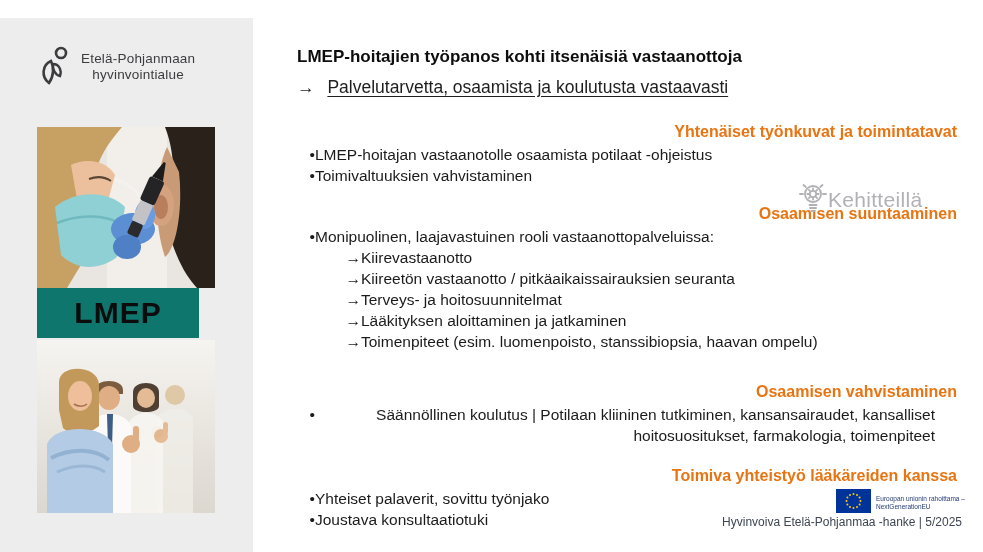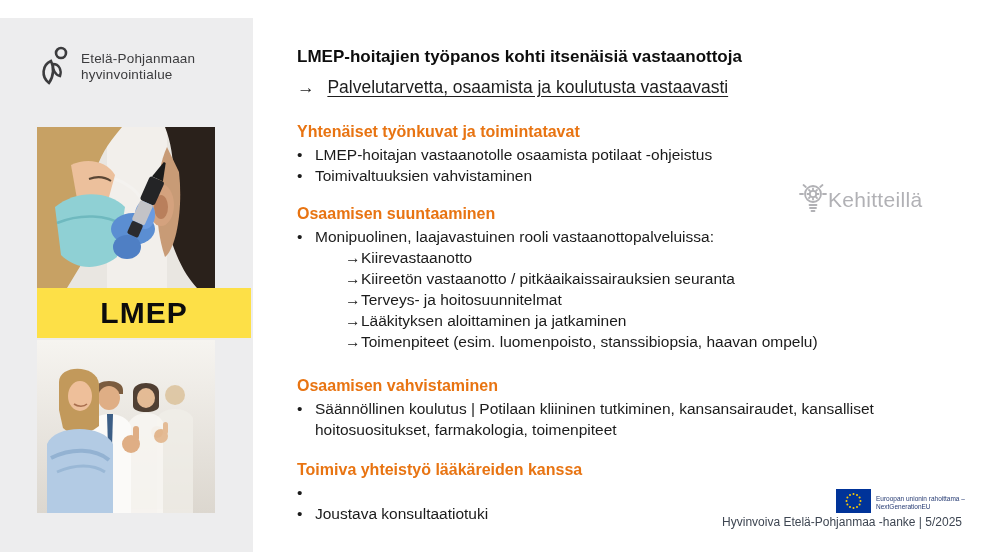--- a/index.html
+++ b/index.html
@@ -1,41 +1,41 @@
 <!DOCTYPE html>
 <html><head>
 <meta charset="utf-8">
 <style>
   html,body{margin:0;padding:0;background:#fff;}
   .slide{position:relative;width:983px;height:552px;background:#fff;overflow:hidden;
          font-family:"Liberation Sans","DejaVu Sans",sans-serif;}
 
   
   .sidebar{position:absolute;left:0;top:18px;width:253px;height:534px;background:#ededee;}
-  .logo{position:absolute;left:38px;top:28px;display:flex;align-items:center;gap:9px;}
+  .logo{position:absolute;left:38px;top:28px;display:flex;align-items:center;gap:9px;text-align:center;}
   .logo svg{display:block;}
   .logo-text{font-size:13.5px;line-height:16px;color:#3c3c3e;font-weight:500;letter-spacing:.2px;}
   .photo{position:absolute;left:37px;width:178px;overflow:hidden;}
   .photo svg{display:block;width:100%;height:100%;}
   .photo1{top:109px;height:161px;}
-  .lmep-band{position:absolute;left:37px;top:270px;width:214px;height:50px;background:#fde047;
+  .lmep-band{position:absolute;left:37px;top:270px;width:162px;height:50px;background:#0f766e;
              display:flex;align-items:center;justify-content:center;}
   .lmep-band span{font-size:30px;font-weight:800;color:#0c0c0c;letter-spacing:1px;}
   .photo2{top:322px;height:173px;}
 
   
   .main{position:absolute;left:297px;top:44px;width:660px;}
   h1.title{margin:0;font-size:17px;line-height:26px;font-weight:700;color:#0d0d0d;}
   .subtitle{margin-top:6px;font-size:17.5px;line-height:22px;color:#1e1e1e;}
   .subtitle .u{text-decoration:underline;text-underline-offset:3px;margin-left:8px;}
   .sec h2{margin:0;font-size:16px;line-height:20px;font-weight:700;color:#e87412;}
-  .sec{margin-top:0;}
+  .sec{margin-top:0;text-align:right;}
   .sec.s1{margin-top:24px;}
   .sec.s2{margin-top:18px;}
-  .sec.s3{margin-top:24px;}
+  .sec.s3{margin-top:30px;}
   .sec.s4{margin-top:20px;}
   ul.blist{list-style:none;margin:2px 0 0;padding:0;}
   ul.blist li{display:flex;font-size:15.5px;line-height:21px;color:#1b1b1b;}
   ul.blist li .mk{width:18px;flex:0 0 18px;}
   ul.alist{list-style:none;margin:0;padding:0 0 0 48px;}
   ul.alist li{display:flex;font-size:15.5px;line-height:21px;color:#1b1b1b;}
   ul.alist li .mk{flex:0 0 16px;}
   .wrapline{max-width:620px;}
 
   
@@ -211,20 +211,21 @@
           <span class="wrapline">Säännöllinen koulutus | Potilaan kliininen tutkiminen, kansansairaudet, kansalliset hoitosuositukset, farmakologia, toimenpiteet</span>
           </li>
       </ul>
     </div>
 
     <div class="sec s4">
       <h2>Toimiva yhteistyö lääkäreiden kanssa</h2>
       <ul class="blist">
         <li>
           <span class="mk">•</span>
+          <span>Yhteiset palaverit, sovittu työnjako</span>
           </li>
         <li>
           <span class="mk">•</span>
           <span>Joustava konsultaatiotuki</span>
           </li>
       </ul>
     </div>
   </div>
 
   <div class="watermark">

